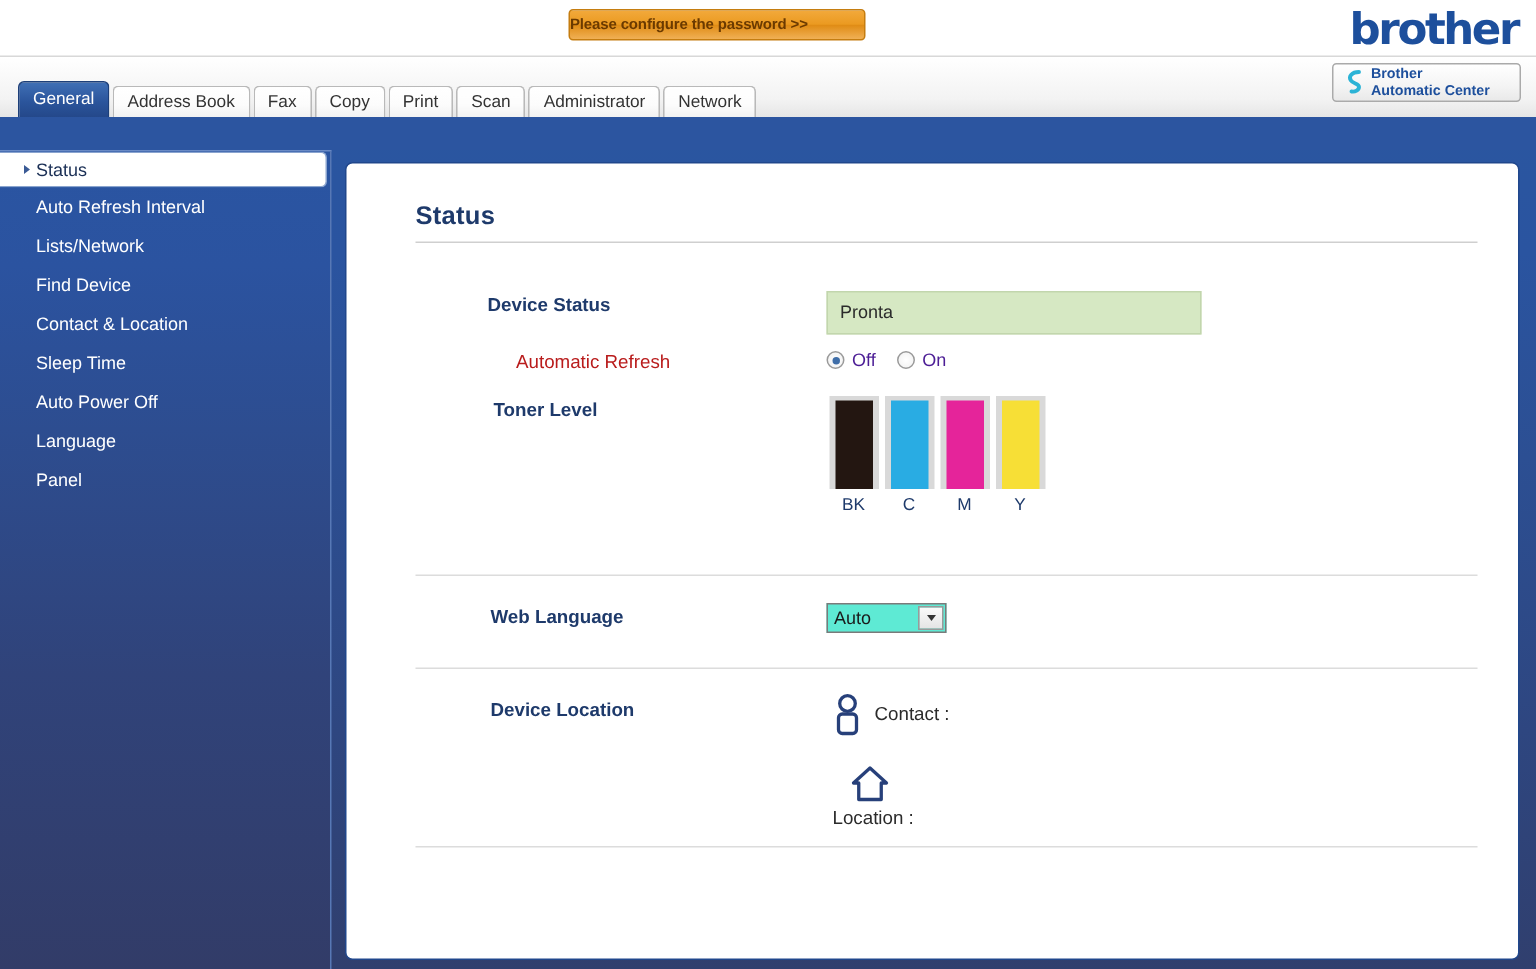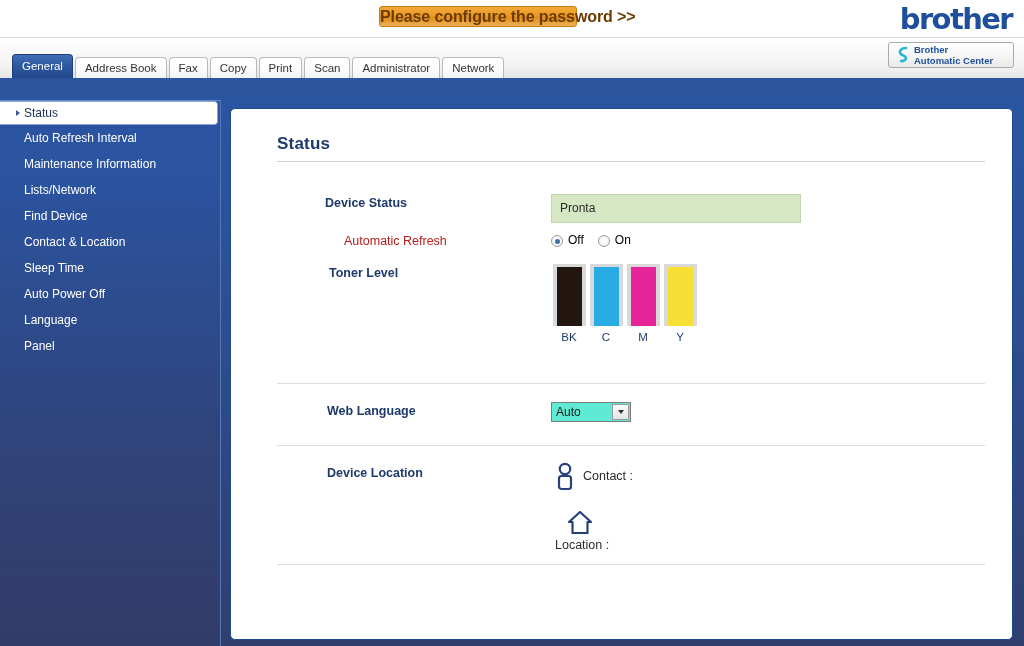--- a/index.html
+++ b/index.html
@@ -25,21 +25,21 @@
     border-bottom: 1px solid #d8d8d8;
   }
   .pw-button {
     position: absolute;
     left: 379px; top: 6px;
     width: 198px; height: 21px;
     background: linear-gradient(180deg,#f2a93b 0%, #eb9a21 48%, #e08c15 52%, #f0b055 100%);
     border: 1px solid #c57d10;
     border-radius: 3px;
     color: #6b3a00;
-    font-size: 16px;
+    font-size: 10px;
     font-weight: bold;
     line-height: 19px;
     text-align: left;
     letter-spacing: -0.1px;
     white-space: nowrap;
     cursor: pointer;
   }
   .brother-logo {
     position: absolute;
     right: 12px; top: 2px;
@@ -205,23 +205,23 @@
     font-size: 12px;
     color: #2b2b2b;
     line-height: 27px;
     padding-left: 8px;
     white-space: nowrap;
   }
 
   .radio-group {
     position: absolute;
     left: 320px; top: 124px;
-    display: flex; align-items: flex-end;
+    display: flex; align-items: center;
     font-size: 12px;
-    color: #000000;
+    color: #4c1d95;
   }
   .radio {
     width: 12px; height: 12px;
     border-radius: 50%;
     border: 1px solid #9a9a9a;
     background: radial-gradient(circle at 50% 50%, #ffffff 0%, #f0f0f0 100%);
     display: inline-block;
     position: relative;
     cursor: pointer;
     flex: 0 0 auto;
@@ -346,21 +346,20 @@
       </span>
     </div>
   </div>
 
   <div class="bluebody"></div>
   <div class="blue-topband"></div>
 
   <div class="sidebar" id="sidebar">
       <div class="nav-item selected"><span class="caret"></span><span>Status</span></div>
       <div class="nav-item sub">Auto Refresh Interval</div>
-      <div class="nav-item">Maintenance Information</div>
       <div class="nav-item">Lists/Network</div>
       <div class="nav-item">Find Device</div>
       <div class="nav-item">Contact &amp; Location</div>
       <div class="nav-item">Sleep Time</div>
       <div class="nav-item">Auto Power Off</div>
       <div class="nav-item">Language</div>
       <div class="nav-item">Panel</div>
     </div>
 
   <div class="content-card">

